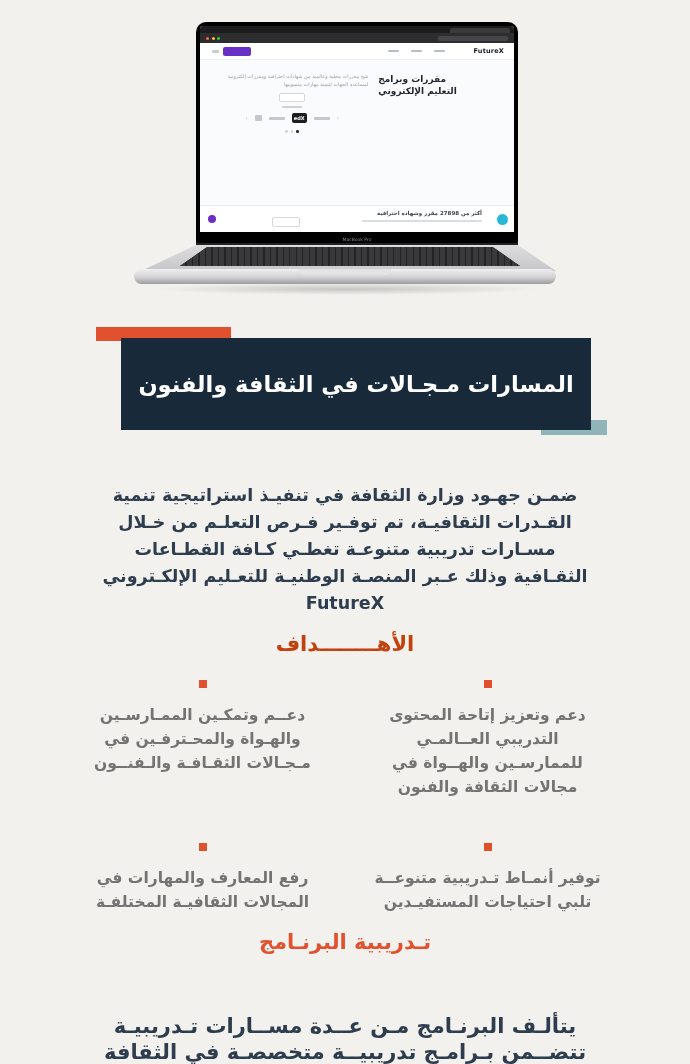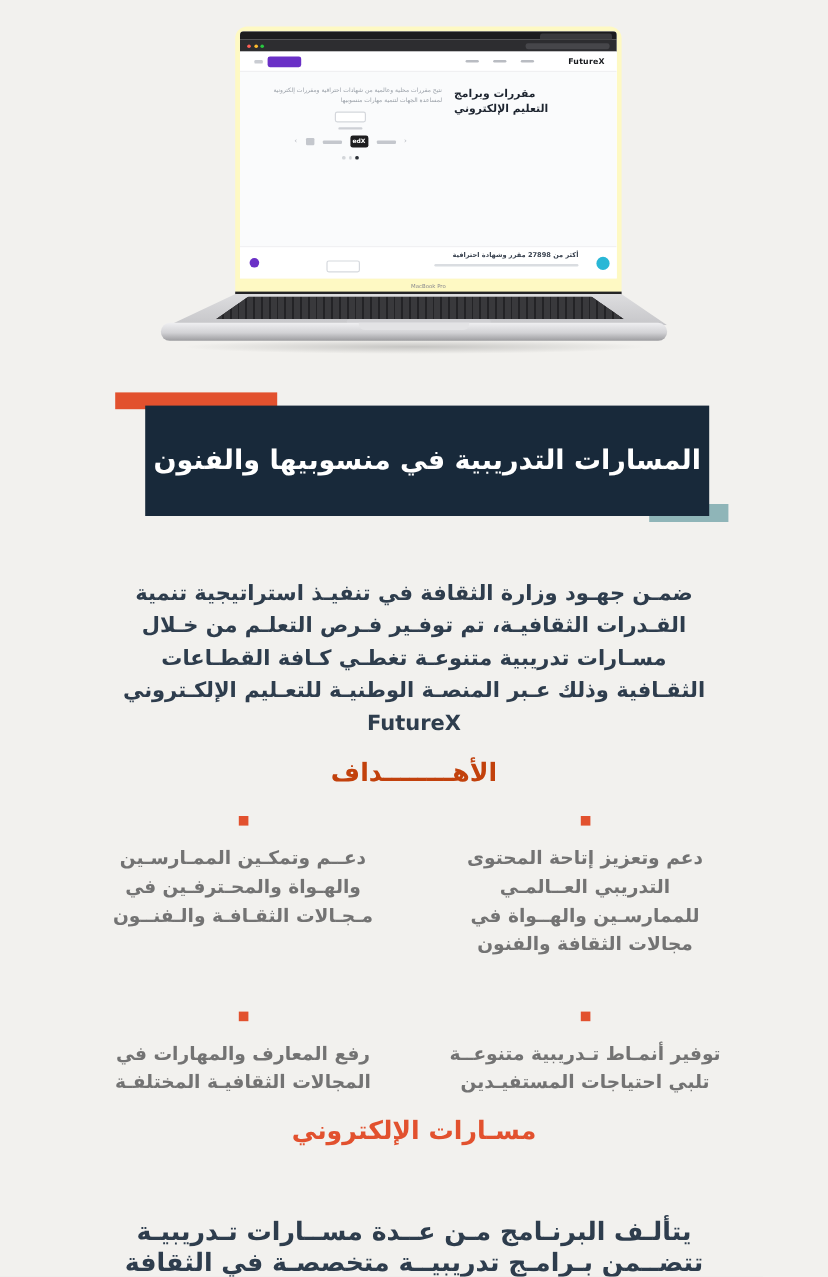--- a/index.html
+++ b/index.html
@@ -6,21 +6,21 @@
   body { font-family:"DejaVu Sans","Liberation Sans",sans-serif; background:#e9e8e6; }
   .page {
     position:relative; width:690px; height:1064px; margin:0 auto;
     background:#f2f1ee; overflow:hidden;
   }
 
   
   .laptop { position:absolute; left:0; top:0; width:690px; height:310px; }
   .screen {
     position:absolute; left:196px; top:22px; width:322px; height:222px;
-    background:#fef9c3; border-radius:10px 10px 2px 2px;
+    background:#000000; border-radius:10px 10px 2px 2px;
     padding:4px 4px 12px 4px;
   }
   .browser { width:100%; height:100%; background:#fff; border-radius:3px 3px 0 0; overflow:hidden; display:flex; flex-direction:column; position:relative; }
   .chrome-tabs { height:7px; background:#1c1c1e; position:relative; }
   .chrome-tab { position:absolute; right:4px; top:2px; width:60px; height:5px; background:#3a3a3d; border-radius:2px 2px 0 0; }
   .chrome-bar { height:10px; background:#2d2d30; display:flex; align-items:center; padding:0 6px; gap:2.5px; }
   .tl-dot { width:3px; height:3px; border-radius:50%; }
   .tl-red { background:#ff5f57; } .tl-yellow { background:#febc2e; } .tl-green { background:#28c840; }
   .addr-pill { margin-left:auto; width:70px; height:5px; background:#46464a; border-radius:2px; }
   .site { flex:1; background:#fafbfc; direction:rtl; position:relative; overflow:hidden; }
@@ -178,21 +178,21 @@
       <div class="trackpad"></div>
     </div>
     <div class="base">
       <div class="base-notch"></div>
     </div>
     <div class="laptop-shadow"></div>
   </div>
 
   <div class="accent-orange"></div>
   <div class="title-box">
-    <div>المسارات التدريبية في منسوبيها والفنون</div>
+    <div>المسارات مـجـالات في الثقافة والفنون</div>
   </div>
   <div class="accent-teal"></div>
 
   <div class="intro">ضمـن جهـود وزارة الثقافة في تنفيـذ استراتيجية تنمية القـدرات الثقافيـة، تم توفـير فـرص التعلـم من خـلال مسـارات تدريبية متنوعـة تغطـي كـافة القطـاعات الثقـافية وذلك عـبر المنصـة الوطنيـة للتعـليم الإلكـتروني FutureX</div>
 
   <div class="obj-heading">الأهــــــــداف</div>
   <div class="obj-grid">
     <div class="obj-item">
       <div class="obj-bullet"></div>
       <div class="obj-text">دعم وتعزيز إتاحة المحتوى التدريبي العــالمـي للممارسـين والهــواة في مجالات الثقافة والفنون</div>
@@ -204,16 +204,16 @@
     <div class="obj-item">
       <div class="obj-bullet"></div>
       <div class="obj-text">توفير أنمـاط تـدريبية متنوعــة تلبي احتياجات المستفيـدين</div>
     </div>
     <div class="obj-item">
       <div class="obj-bullet"></div>
       <div class="obj-text">رفع المعارف والمهارات في المجالات الثقافيـة المختلفـة</div>
     </div>
   </div>
 
-  <div class="paths-heading">مسـارات الإلكتروني</div>
+  <div class="paths-heading">تـدريبية البرنـامج</div>
   <div class="paths-text">يتألـف البرنـامج مـن عــدة مســارات تـدريبيـة تتضــمن بـرامـج تدريبيــة متخصصـة في الثقافة والفنـون</div>
 
 </div>
 
 </body></html>

